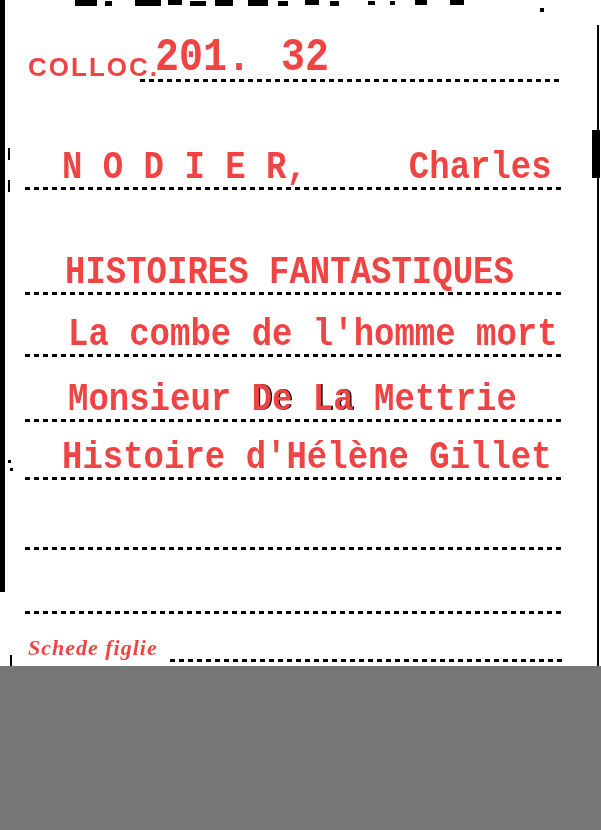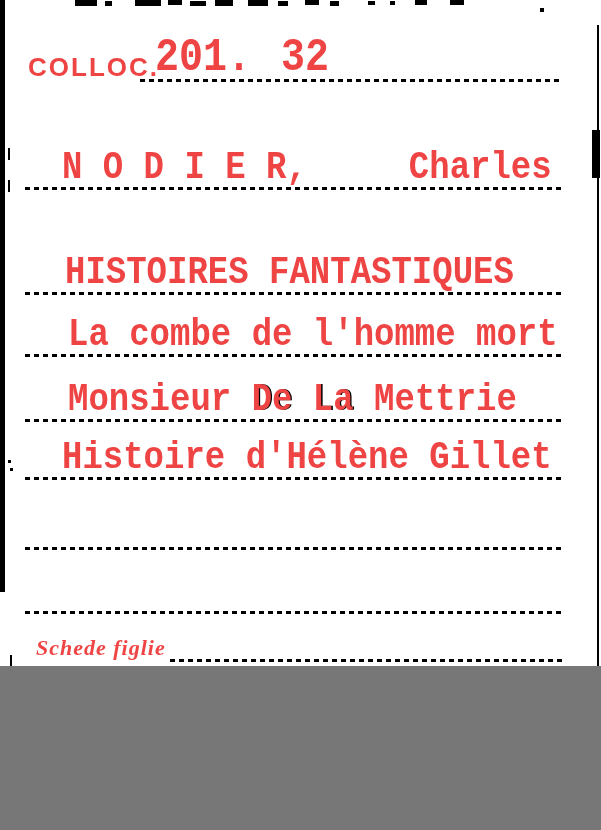--- a/index.html
+++ b/index.html
@@ -123,21 +123,21 @@
 
   <span class="typed" style="left:68px;top:382px"><span>Monsieur </span><span class="overstrike">De</span><span> </span><span class="overstrike">La</span><span> Mettrie</span></span>
   <div class="dl" style="left:25px;top:419px;width:537px"></div>
 
   <span class="typed" style="left:62px;top:440px">Histoire d'Hélène Gillet</span>
   <div class="dl" style="left:25px;top:477px;width:537px"></div>
 
   <div class="dl" style="left:25px;top:547px;width:537px"></div>
   <div class="dl" style="left:25px;top:611px;width:537px"></div>
 
-  <span class="print-italic" style="left:36px;top:635px">Schede figlie</span>
+  <span class="print-italic" style="left:28px;top:635px">Schede figlie</span>
   <div class="dl" style="left:170px;top:659px;width:392px"></div>
 
   <div class="dl" style="left:25px;top:701px;width:537px"></div>
 
   <div class="art" style="left:291px;top:689px;width:18px;height:4px"></div>
   <div class="art" style="left:250px;top:724px;width:5px;height:5px"></div>
   <div class="art round" style="left:267px;top:696px;width:62px;height:62px"></div>
 
   <div class="dl" style="left:25px;top:741px;width:537px"></div>
   <div class="dl" style="left:25px;top:785px;width:537px"></div>

